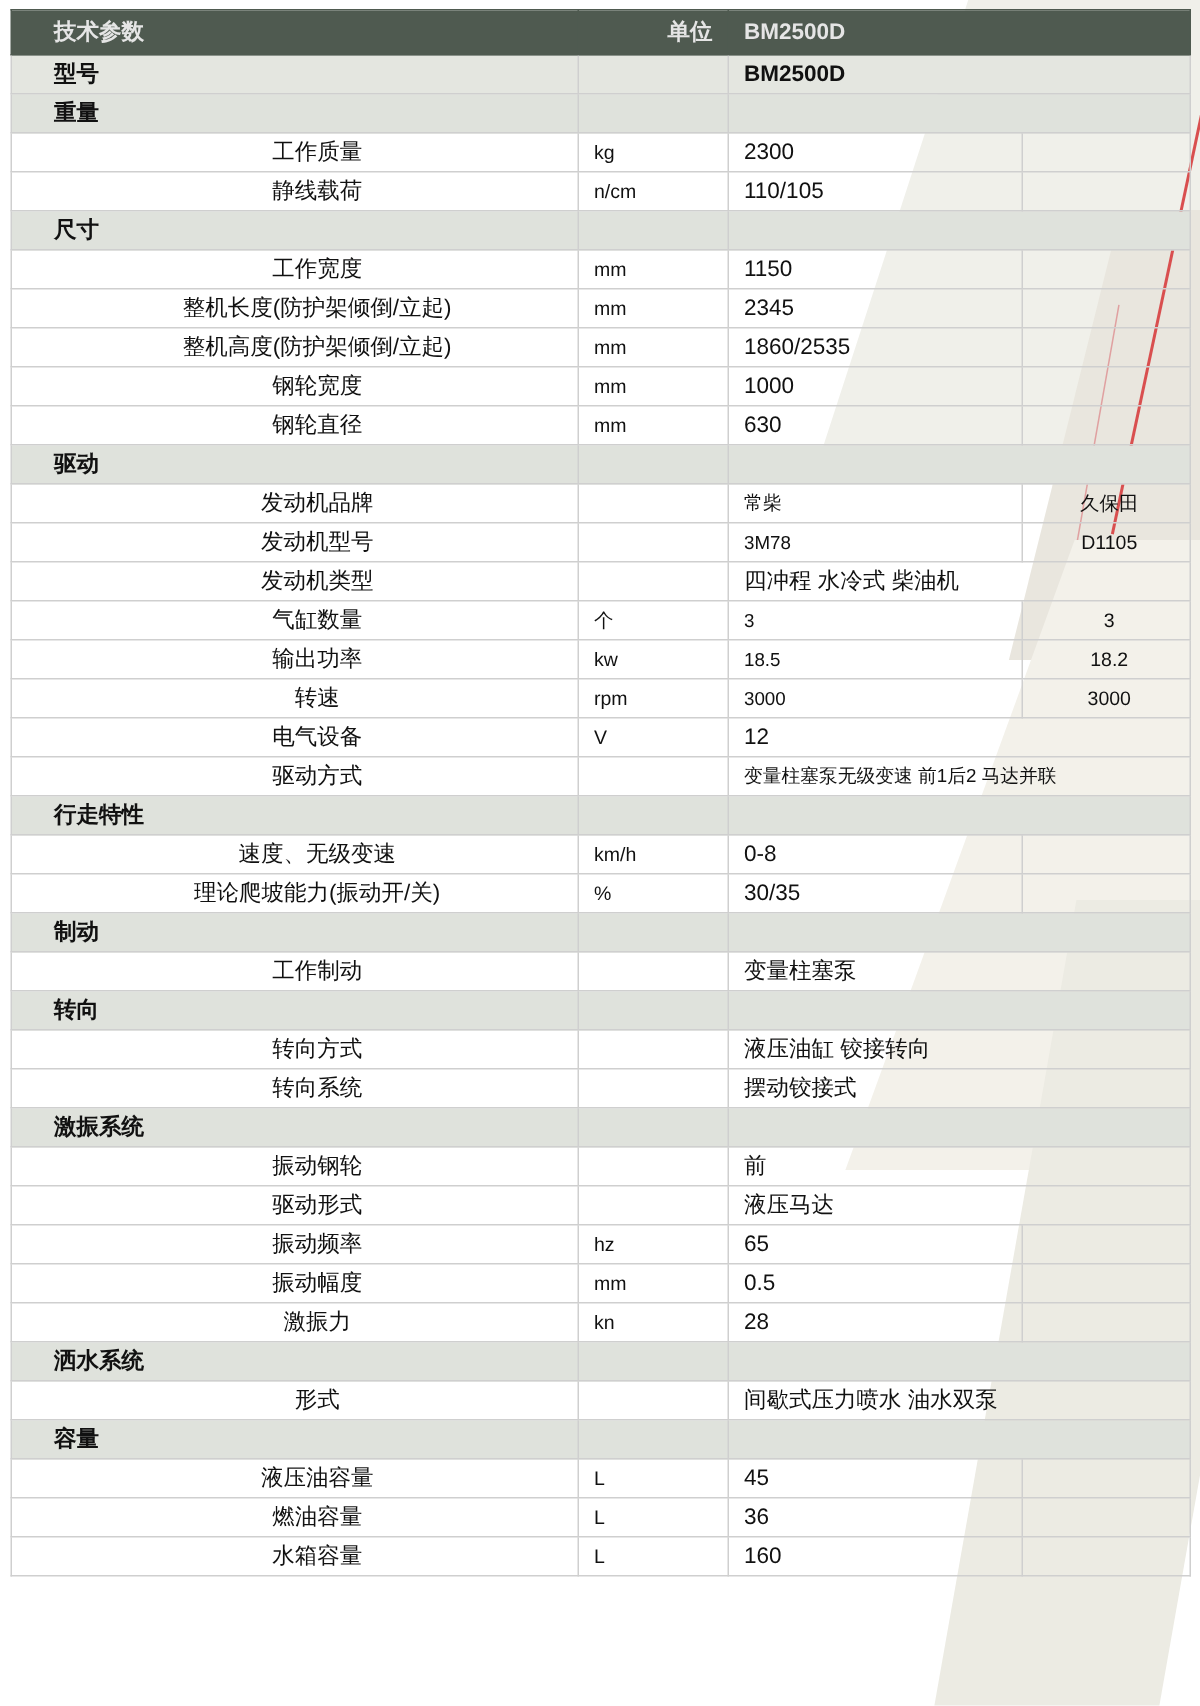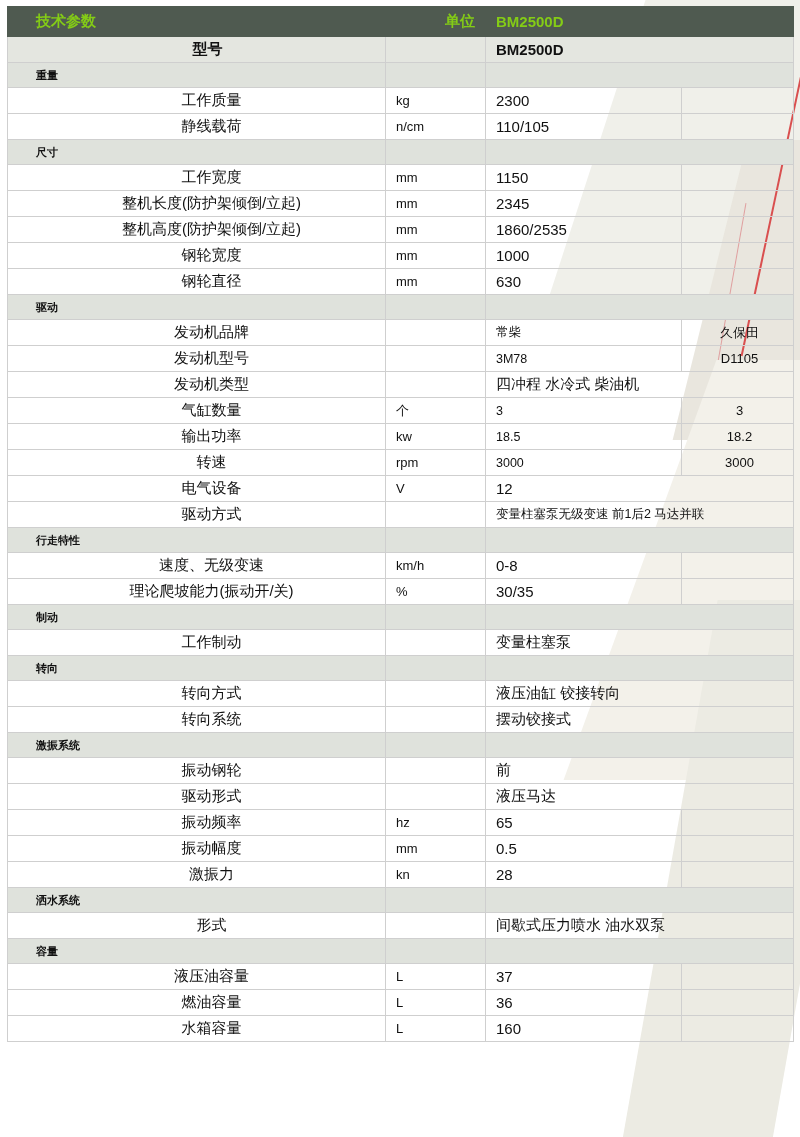--- a/index.html
+++ b/index.html
@@ -91,46 +91,46 @@
     height: 23px;
     box-sizing: border-box;
     background: transparent;
     text-align: left;
     font-weight: normal;
   }
 
   
   tr.head th {
     background: #4f5a50;
-    color: #84cc16;
+    color: #e5e5e5;
     font-weight: bold;
     font-size: 15px;
     border: 1px solid #4f5a50;
     height: 30px;
     padding: 3px 10px;
   }
   tr.head th.h-name { padding-left: 28px; }
   tr.head th.h-unit { padding-left: 12px; text-align: right; }
   tr.head th.h-val { padding-left: 10px; }
 
   
   tr.model td {
     background: #e4e6e0;
     font-weight: bold;
     font-size: 15px;
     height: 26px;
   }
-  tr.model td.m-name { padding-left: 28px; text-align: center; }
+  tr.model td.m-name { padding-left: 28px; }
   tr.model td.m-val { padding-left: 10px; font-weight: bold; }
 
   
   tr.section td {
     background: #dfe2dc;
     font-weight: bold;
-    font-size: 11px;
+    font-size: 15px;
     height: 25px;
   }
   tr.section td.s-name { padding-left: 28px; }
 
   
   tr.data td.d-name {
     padding-left: 36px;
     font-size: 15px;
     text-align: center;
   }
@@ -376,21 +376,21 @@
           <td class="d-v1 big" colspan="2">间歇式压力喷水  油水双泵</td>
         </tr>
         <tr class="section">
           <td class="s-name">容量</td>
           <td></td>
           <td colspan="2"></td>
         </tr>
         <tr class="data">
           <td class="d-name">液压油容量</td>
           <td class="d-unit">L</td>
-          <td class="d-v1 big">37</td>
+          <td class="d-v1 big">45</td>
           <td class="d-v2"></td>
         </tr>
         <tr class="data">
           <td class="d-name">燃油容量</td>
           <td class="d-unit">L</td>
           <td class="d-v1 big">36</td>
           <td class="d-v2"></td>
         </tr>
         <tr class="data">
           <td class="d-name">水箱容量</td>

